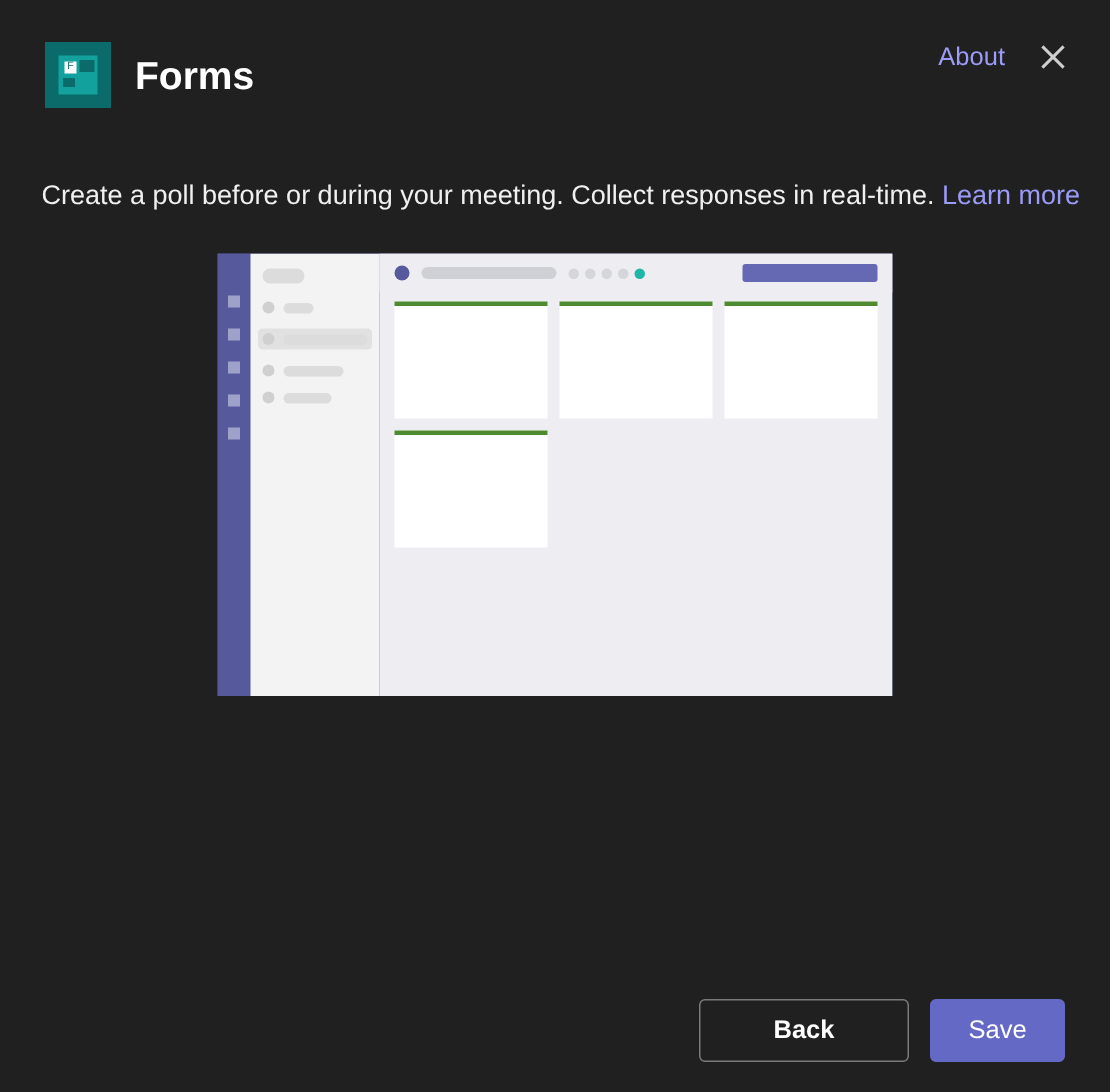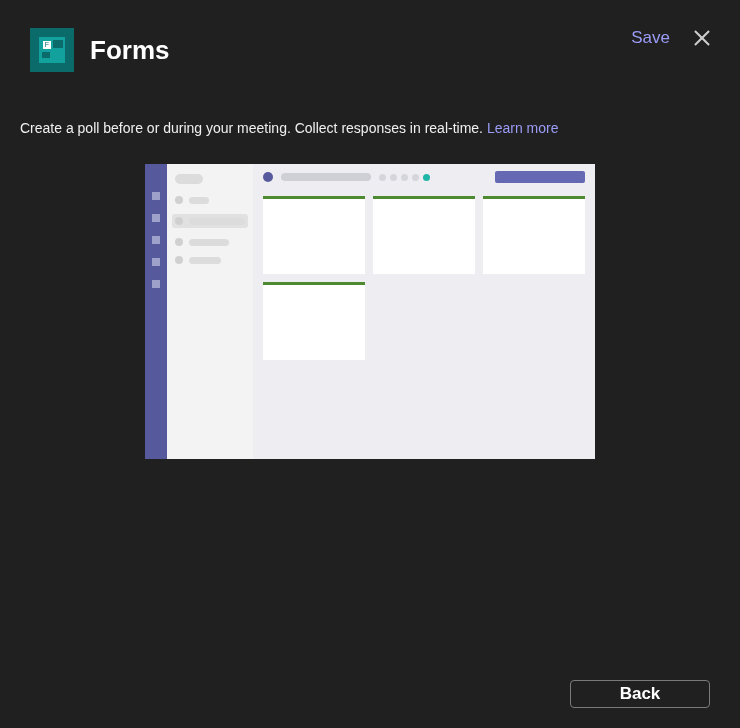--- a/index.html
+++ b/index.html
@@ -76,22 +76,22 @@
     content: "";
     position: absolute;
     left: 9px; top: 0;
     width: 2px; height: 20px;
     background: #cfcfcf;
   }
   .close-btn::before { transform: rotate(45deg); }
   .close-btn::after  { transform: rotate(-45deg); }
 
   .description {
-    text-align: left;
-    font-size: 14px;
+    text-align: right;
+    font-size: 18px;
     padding: 48px 20px 0 20px;
     color: #f0f0f0;
   }
   .description .learn {
     color: #9b9cf7;
     cursor: pointer;
   }
 
   .preview {
     width: 450px;
@@ -167,21 +167,21 @@
   }
 
   .footer {
     position: absolute;
     right: 30px;
     bottom: 20px;
     display: flex;
     gap: 14px;
   }
   .btn {
-    height: 28px;
+    height: 42px;
     border-radius: 4px;
     font-size: 17px;
     display: flex;
     align-items: center;
     justify-content: center;
     cursor: pointer;
     padding: 0 10px;
     min-width: 90px;
   }
   .btn-back {
@@ -204,21 +204,21 @@
 <div class="header">
   <div class="forms-icon">
     <div class="forms-icon-inner">
       <div class="sq sq1"></div>
       <div class="sq sq2"></div>
       <div class="f">F</div>
     </div>
   </div>
   <div class="title">Forms</div>
   <div class="top-right">
-    <span class="about-link">Save</span>
+    <span class="about-link">About</span>
     <div class="close-btn"></div>
   </div>
 </div>
 
 <div class="description">
   <span>Create a poll before or during your meeting. Collect responses in real-time. </span><span class="learn">Learn more</span>
 </div>
 
 <div class="preview">
   <div class="pv-rail">
@@ -264,13 +264,14 @@
       <div class="card"></div>
       <div class="card"></div>
       <div class="card"></div>
       <div class="card"></div>
     </div>
   </div>
 </div>
 
 <div class="footer">
   <div class="btn btn-back">Back</div>
+  <div class="btn btn-save">Save</div>
 </div>
 
 </body></html>

